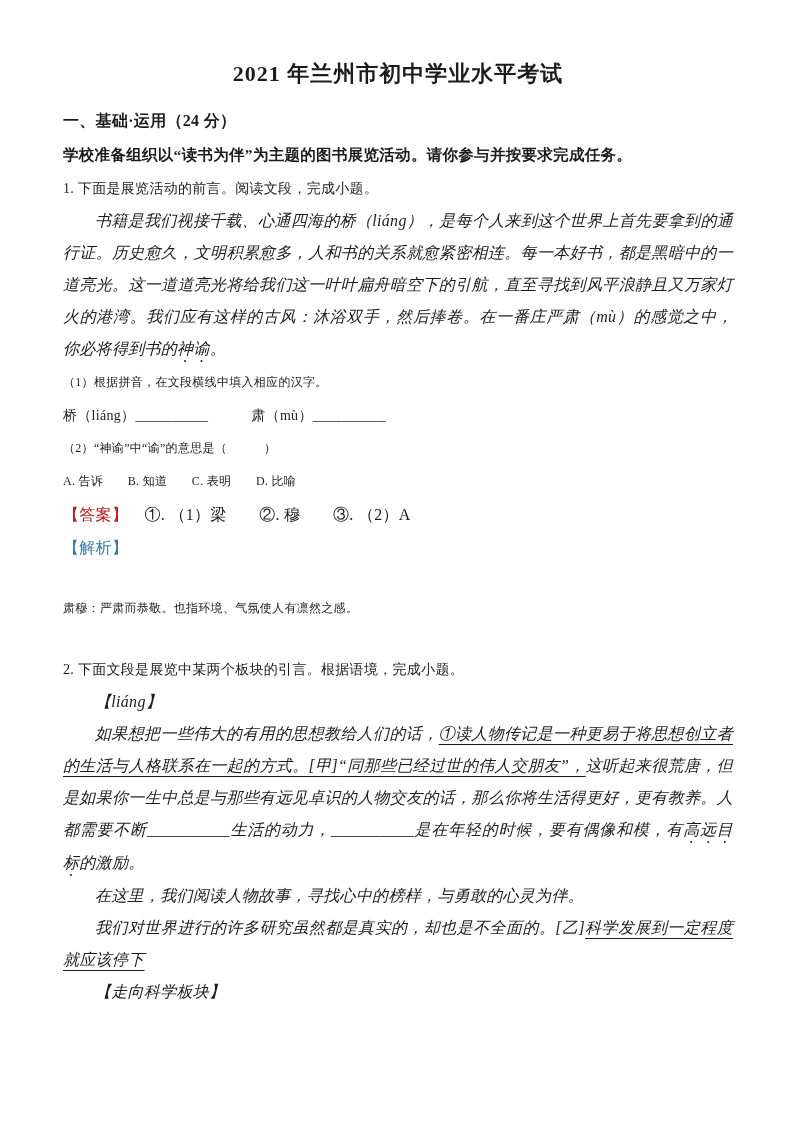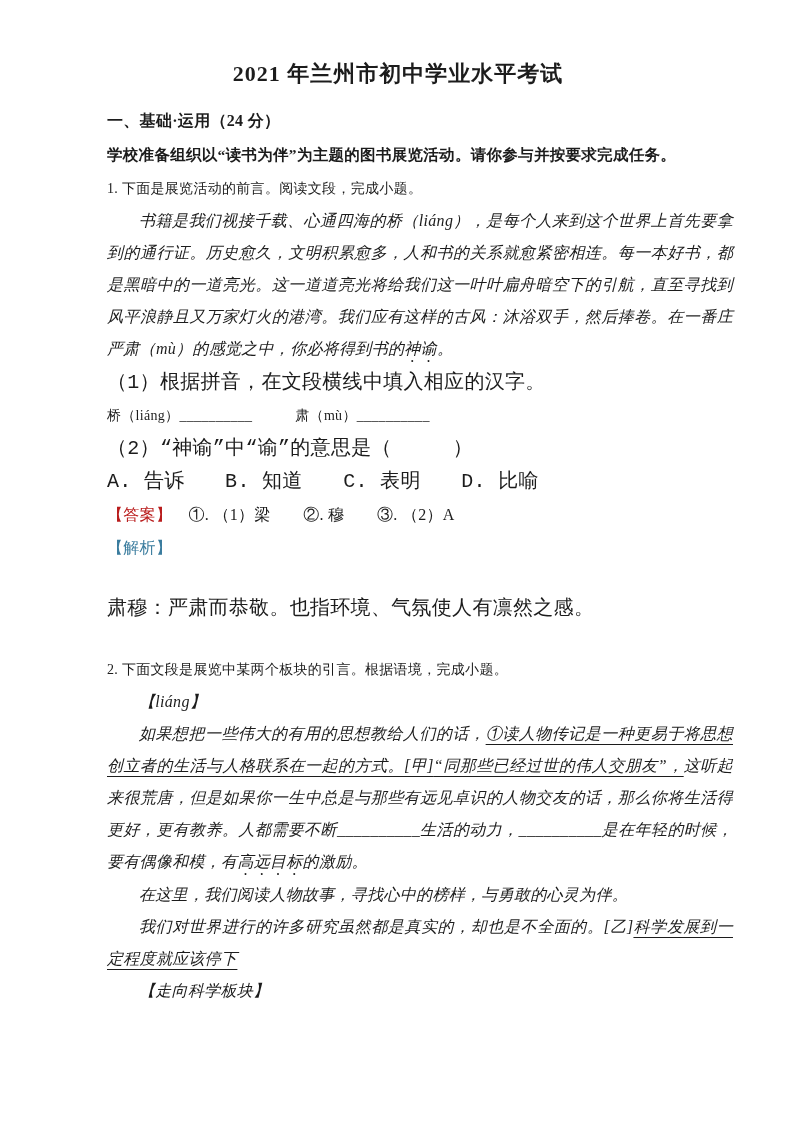--- a/index.html
+++ b/index.html
@@ -17,33 +17,33 @@
     box-sizing:border-box;
   }
   .doc-title{
     text-align:center;font-weight:bold;font-size:22px;line-height:28px;
     letter-spacing:1px;
   }
   .doc-subtitle{
     text-align:center;font-weight:bold;font-size:22px;line-height:28px;
     margin-top:22px;letter-spacing:1px;
   }
-  .blocks{margin-top:16px;margin-left:44px;}
+  .blocks{margin-top:16px;}
   .block{font-size:16px;line-height:33px;letter-spacing:0.3px;}
   .block.gap-top{margin-top:28px;}
   .section-heading{font-weight:bold;font-size:16px;line-height:34px;}
   .bold-para{font-weight:bold;font-size:15.5px;line-height:34px;}
   .q-stem{font-size:14px;}
   .passage{
     font-style:italic;
     text-align:justify;
     text-indent:2em;
     line-height:32px;
   }
-  .plain{font-size:20px;font-family:Liberation Mono, monospace;}
+  .plain{font-size:12px;}
   .fill-line{font-size:14px;}
   .ans-label{color:#b91c1c;}
   .label-line .ans-label{color:#3a7c9e;}
   .u{
     text-decoration:underline;
     text-underline-offset:5px;
     text-decoration-thickness:1px;
   }
   .emdots{
     -webkit-text-emphasis:filled dot;

